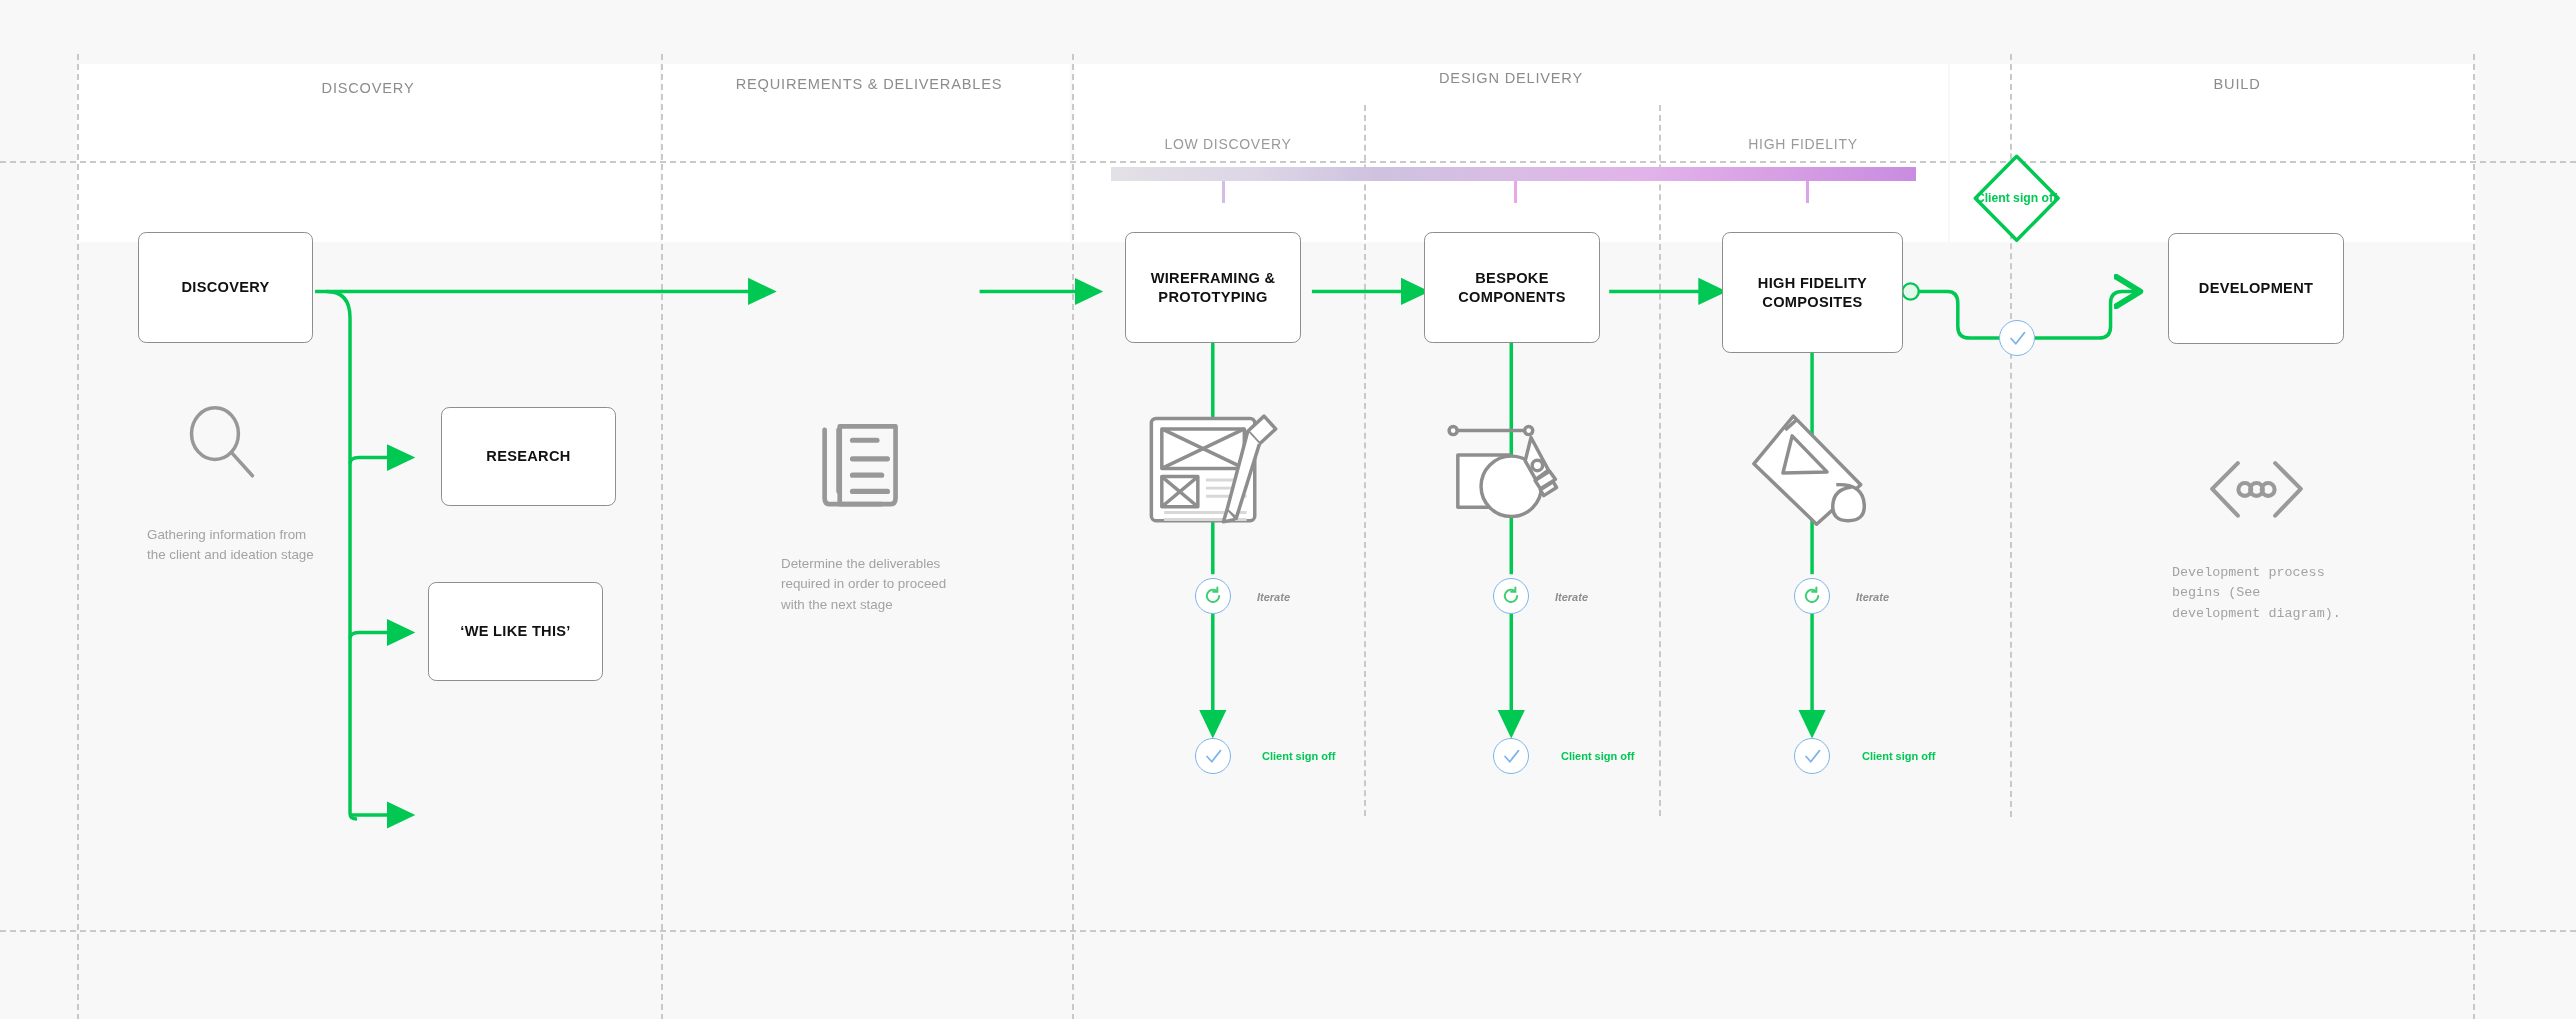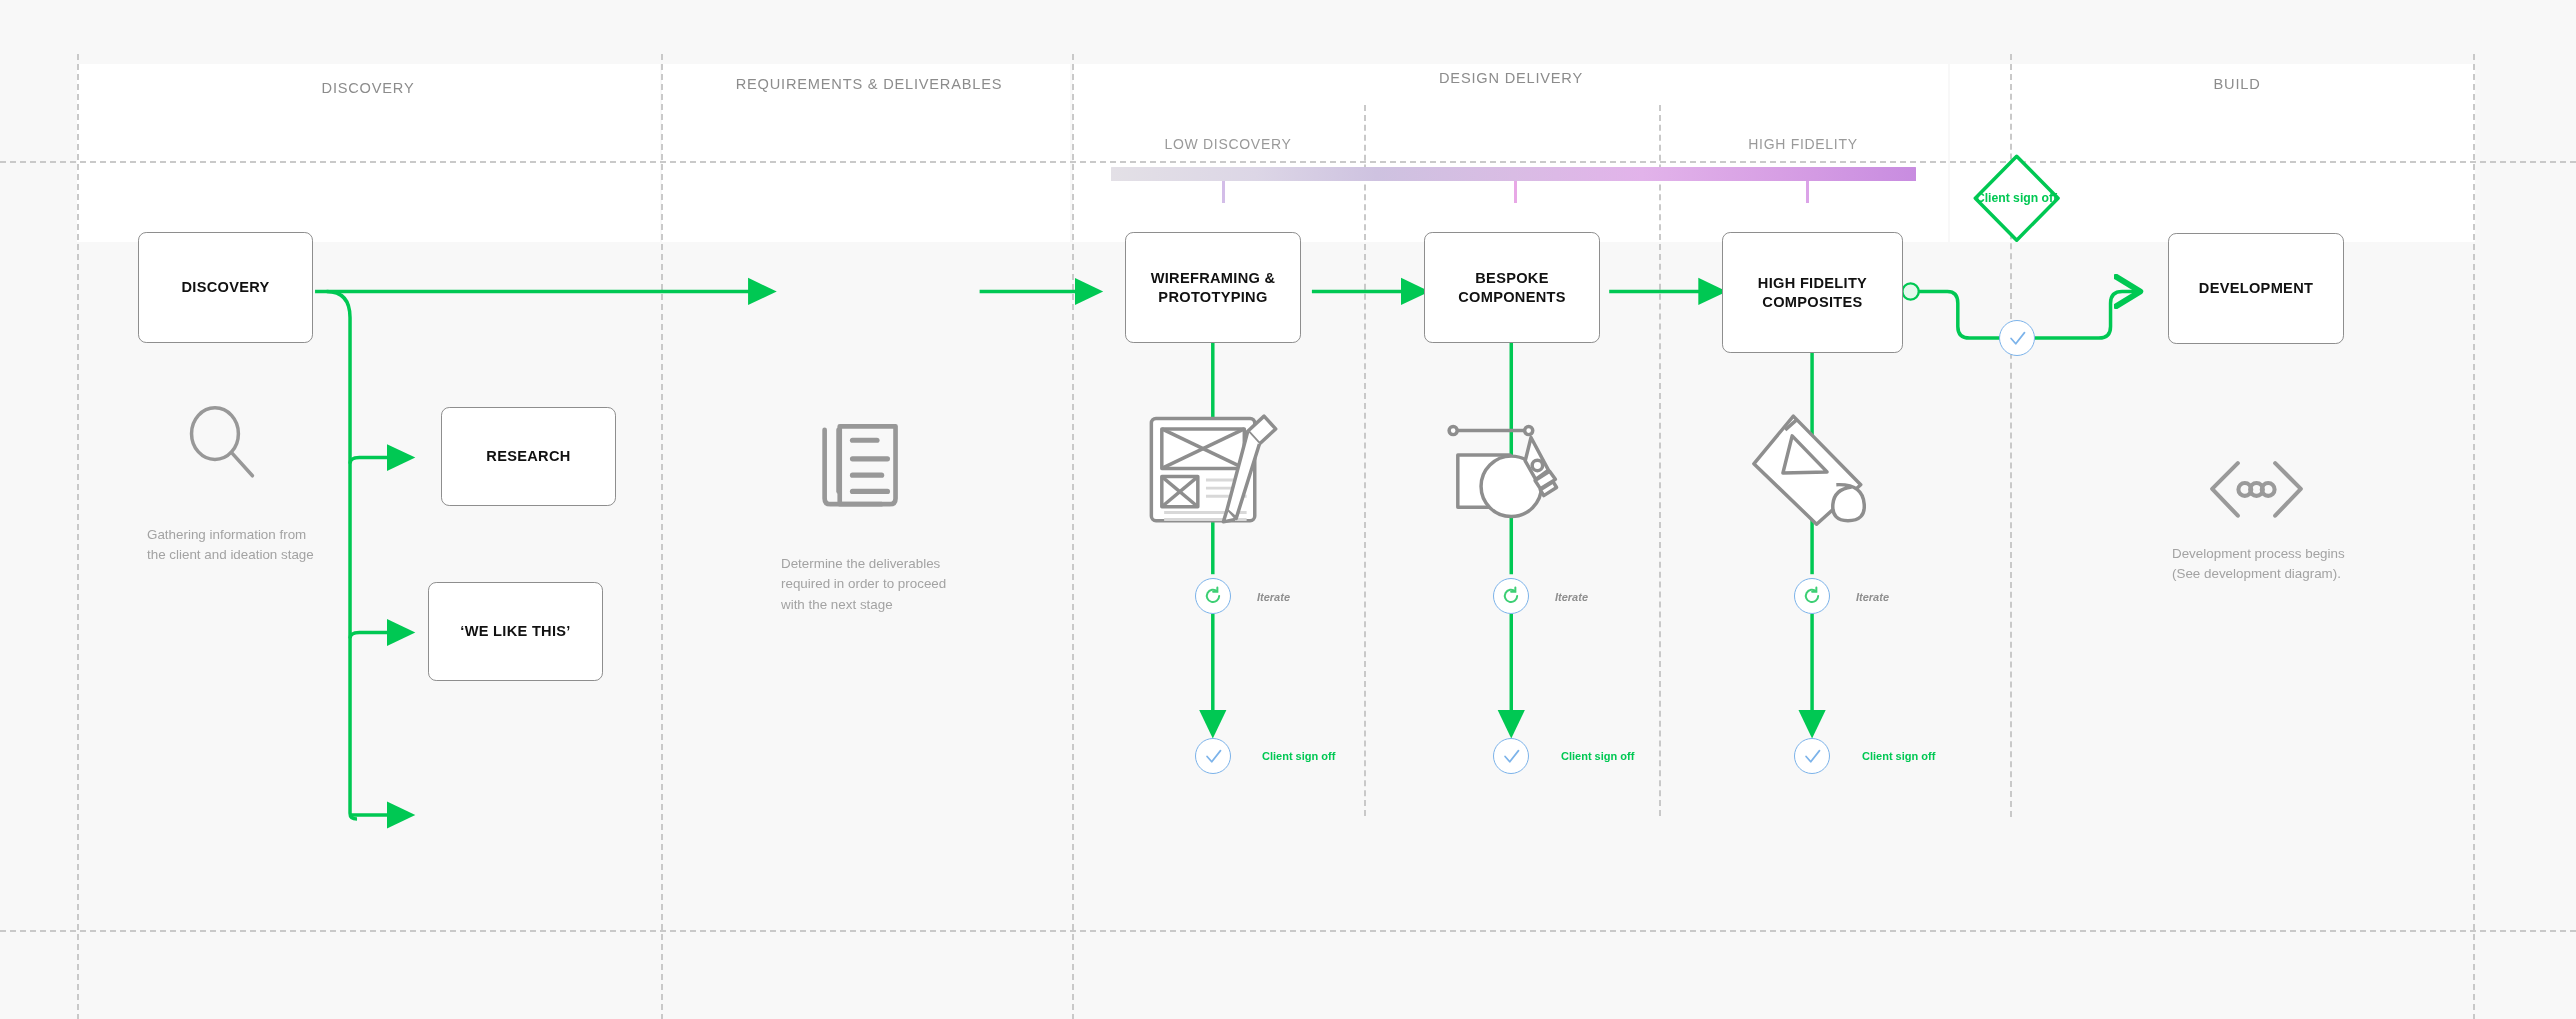--- a/index.html
+++ b/index.html
@@ -351,16 +351,16 @@
   <div class="node" style="left:1999px; top:320px;">
     <svg width="21" height="21" viewBox="0 0 36 36" fill="none" stroke="#7cb3ea" stroke-width="3" stroke-linecap="round" stroke-linejoin="round">
       <path d="M7 18 L15 27 L30 8"></path>
     </svg>
   </div>
 
   <div class="desc" style="left:147px; top:525px; width:169px;">Gathering information from the client and ideation stage</div>
 
   <div class="desc" style="left:781px; top:554px; width:175px;">Determine the deliverables required in order to proceed with the next stage</div>
 
-  <div class="desc" style="left:2172px; top:544px; width:181px;">Development process begins (See development diagram).</div>
+  <div class="desc" style="left:2172px; top:563px; width:181px;font-family:Liberation Mono, monospace;">Development process begins (See development diagram).</div>
 
 </div>
 
 
 </body></html>

